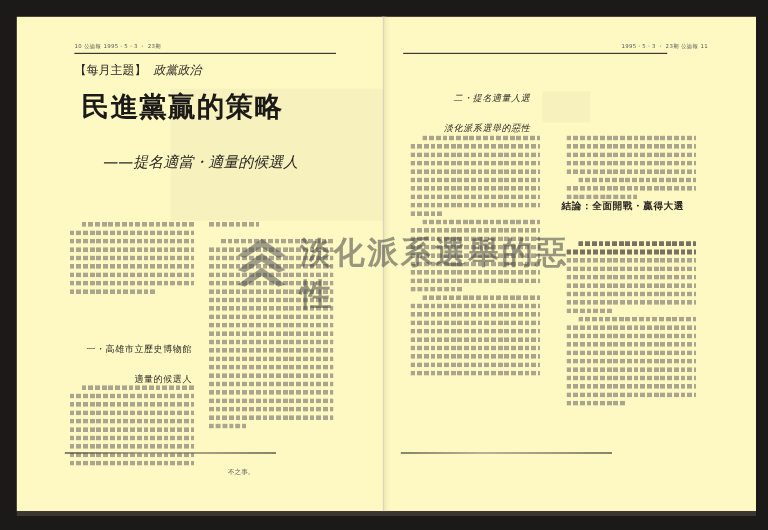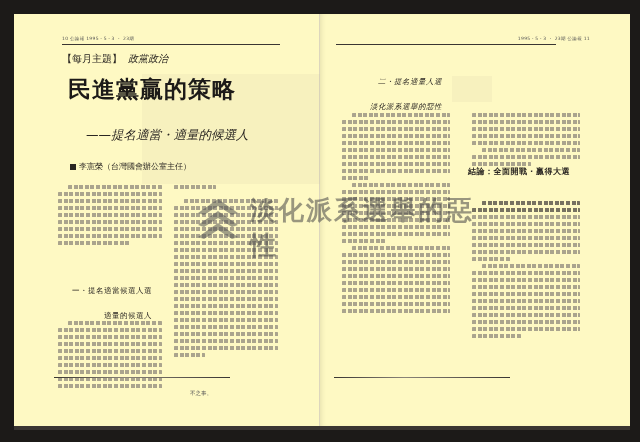--- a/index.html
+++ b/index.html
@@ -56,38 +56,35 @@
   <div class="head-rule"></div>
 
   <div class="kicker">
     <span>【每月主題】</span><span class="kicker-topic">政黨政治</span>
   </div>
 
   <div class="faint-shade" style="left:128px;top:60px;width:178px;height:110px;"></div>
 
   <div class="title">民進黨贏的策略</div>
   <div class="subtitle">——提名適當・適量的候選人</div>
-  <div class="byline">
-    <span class="square"></span><span>李憲榮（台灣國會辦公室主任）</span>
-  </div>
 
   <div class="col" style="left:44px;top:168px;width:104px;height:70px;">
     <span class="txt" style="margin-left:10px"></span>
       <span class="txt"></span>
       <span class="txt"></span>
       <span class="txt"></span>
       <span class="txt"></span>
       <span class="txt"></span>
       <span class="txt"></span>
       <span class="txt"></span>
       <span class="txt" style="width:70%"></span>
   </div>
 
   <div class="section-heading" style="left:58px;top:272px;">
-    <span>一・提名適當候選人選</span>
+    <span>一・高雄市立歷史博物館</span>
     <span class="line2">適量的候選人</span>
   </div>
 
   <div class="col" style="left:44px;top:304px;width:104px;height:78px;">
     <span class="txt" style="margin-left:10px"></span>
       <span class="txt"></span>
       <span class="txt"></span>
       <span class="txt"></span>
       <span class="txt"></span>
       <span class="txt"></span>

